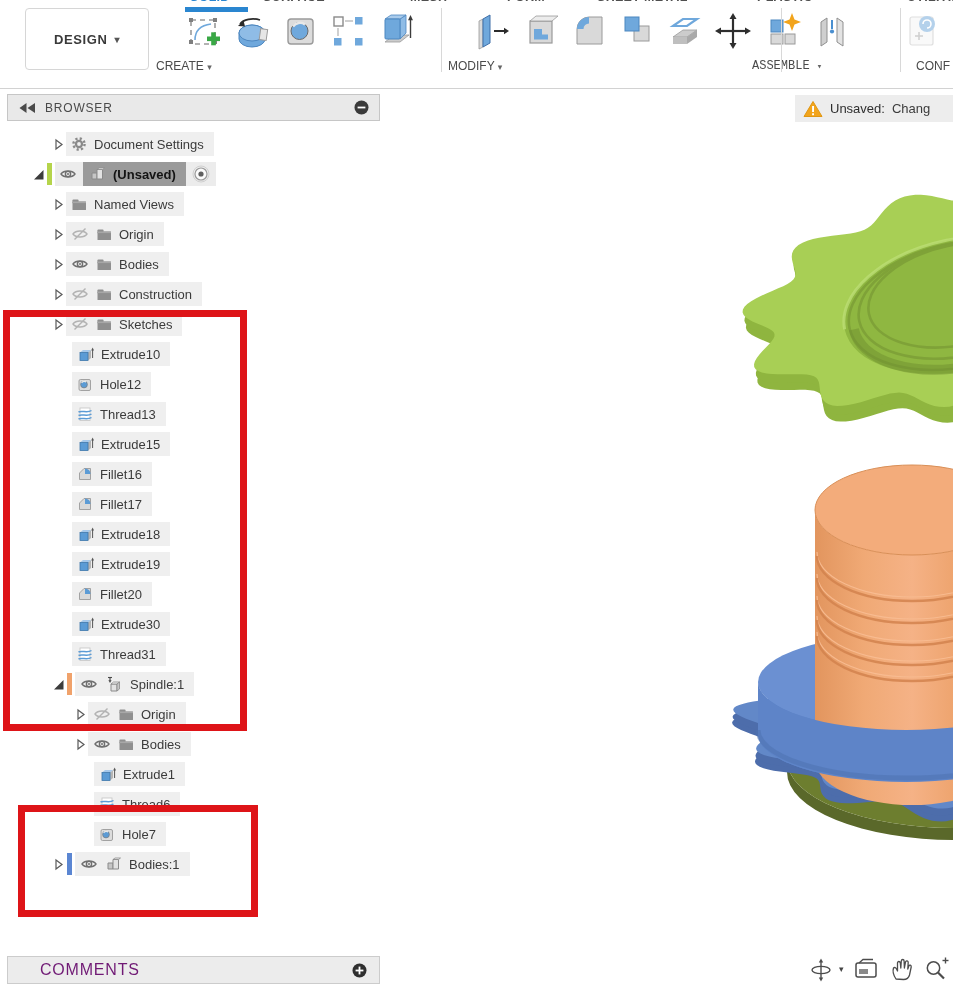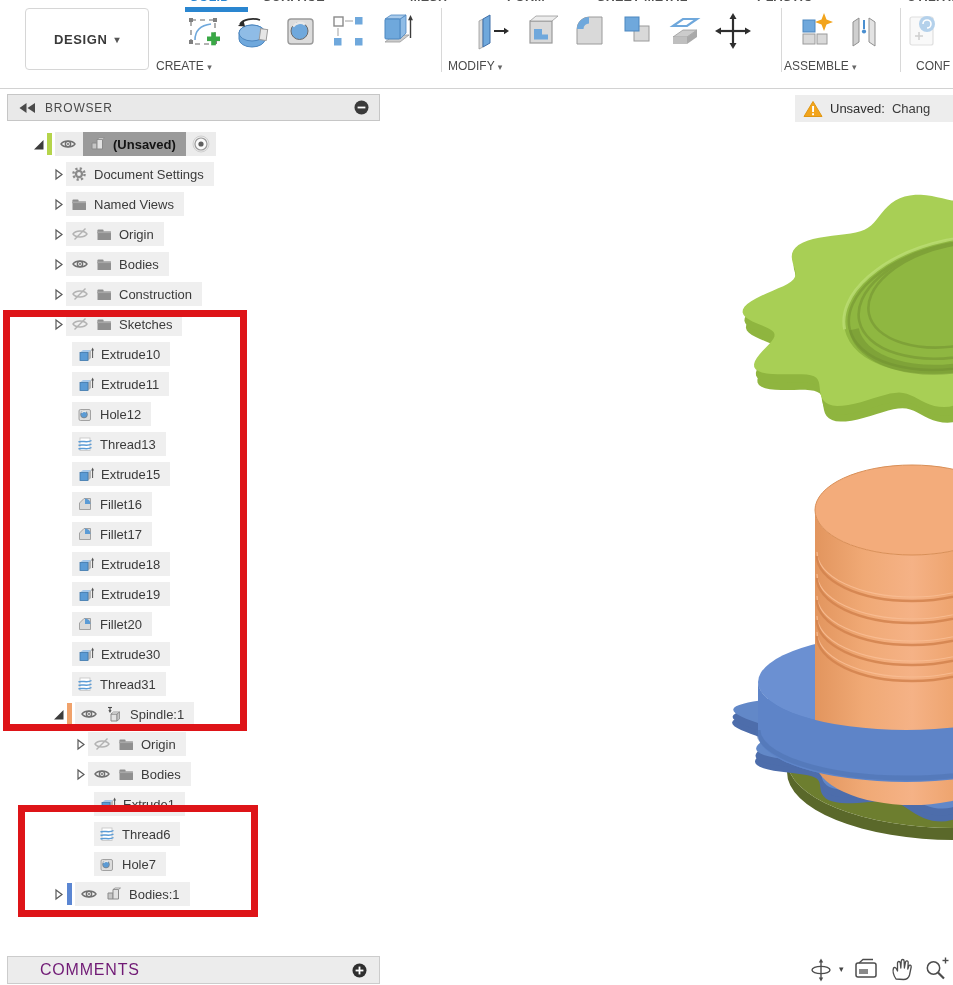--- a/index.html
+++ b/index.html
@@ -226,21 +226,21 @@
                 <line x1="6" y1="20" x2="34" y2="20" stroke="#2e2e2e" stroke-width="2.2"></line>
                 <polygon points="20,2 16.5,8 23.5,8" fill="#2e2e2e"></polygon>
                 <polygon points="20,38 16.5,32 23.5,32" fill="#2e2e2e"></polygon>
                 <polygon points="2,20 8,16.5 8,23.5" fill="#2e2e2e"></polygon>
                 <polygon points="38,20 32,16.5 32,23.5" fill="#2e2e2e"></polygon>
               </svg>
             </div>
           </div>
           <div class="glabel">MODIFY <span class="gcaret">▾</span></div>
         </div>
-        <div class="tgroup" style="left: 784px; width: 112px;">
+        <div class="tgroup" style="left: 752px; width: 112px; font-family: Liberation Mono, monospace;">
           <div class="ticons">
             <div class="tbtn">
               <svg width="40" height="40" viewBox="0 0 40 40">
                 <rect x="7" y="9" width="12" height="12" fill="#6fa8dc" stroke="#4d87c0" stroke-width="1"></rect>
                 <rect x="7" y="23" width="12" height="10" fill="#d9d9d9" stroke="#9a9a9a" stroke-width="1"></rect>
                 <rect x="21" y="23" width="10" height="10" fill="#d9d9d9" stroke="#9a9a9a" stroke-width="1"></rect>
                 <path d="M28,2 L30.5,8.5 L37,11 L30.5,13.5 L28,20 L25.5,13.5 L19,11 L25.5,8.5 Z" fill="#f2a41c"></path>
               </svg>
             </div>
             <div class="tbtn">
@@ -295,20 +295,38 @@
     <span class="minbtn">
       <svg width="15" height="15" viewBox="0 0 15 15">
         <circle cx="7.5" cy="7.5" r="7" fill="#3a3a3a"></circle>
         <rect x="3.6" y="6.6" width="7.8" height="1.8" fill="#fff"></rect>
       </svg>
     </span>
   </div>
 
   <div id="tree">
       <div class="trow">
+        <span style="width: 50px; flex: 0 0 auto;"></span>
+        <span class="tarrow">
+          <svg width="15" height="15" viewBox="0 0 15 15">
+            <polygon points="5,3 11,7.5 5,12" fill="#fdfdfd" stroke="#5a5a5a" stroke-width="1.2"></polygon>
+          </svg>
+        </span>
+        <span class="cbox">
+          <span class="ticon">
+            <svg width="16" height="16" viewBox="0 0 16 16">
+              <circle cx="8" cy="8" r="4.2" fill="#8a8a8a"></circle>
+              <circle cx="8" cy="8" r="5.6" fill="none" stroke="#8a8a8a" stroke-width="2.4" stroke-dasharray="2.2 2.2"></circle>
+              <circle cx="8" cy="8" r="1.9" fill="#efefef"></circle>
+            </svg>
+          </span>
+          <span>Document Settings</span>
+        </span>
+      </div>
+      <div class="trow">
         <span style="width: 30px; flex: 0 0 auto;"></span>
         <span class="tarrow">
           <svg width="15" height="15" viewBox="0 0 15 15">
             <polygon points="3,12.5 12.5,12.5 12.5,3" fill="#3c3c3c"></polygon>
           </svg>
         </span>
         <span class="cbar" style="background: rgb(181, 212, 75);"></span>
         <span class="cbox selbox">
           <span class="eyeb">
             <svg width="18" height="14" viewBox="0 0 18 14">
@@ -338,38 +356,20 @@
       </div>
       <div class="trow">
         <span style="width: 50px; flex: 0 0 auto;"></span>
         <span class="tarrow">
           <svg width="15" height="15" viewBox="0 0 15 15">
             <polygon points="5,3 11,7.5 5,12" fill="#fdfdfd" stroke="#5a5a5a" stroke-width="1.2"></polygon>
           </svg>
         </span>
         <span class="cbox">
           <span class="ticon">
-            <svg width="16" height="16" viewBox="0 0 16 16">
-              <circle cx="8" cy="8" r="4.2" fill="#8a8a8a"></circle>
-              <circle cx="8" cy="8" r="5.6" fill="none" stroke="#8a8a8a" stroke-width="2.4" stroke-dasharray="2.2 2.2"></circle>
-              <circle cx="8" cy="8" r="1.9" fill="#efefef"></circle>
-            </svg>
-          </span>
-          <span>Document Settings</span>
-        </span>
-      </div>
-      <div class="trow">
-        <span style="width: 50px; flex: 0 0 auto;"></span>
-        <span class="tarrow">
-          <svg width="15" height="15" viewBox="0 0 15 15">
-            <polygon points="5,3 11,7.5 5,12" fill="#fdfdfd" stroke="#5a5a5a" stroke-width="1.2"></polygon>
-          </svg>
-        </span>
-        <span class="cbox">
-          <span class="ticon">
             <svg width="16" height="14" viewBox="0 0 16 14">
               <rect x="1.5" y="2.5" width="6" height="4" rx="0.8" fill="#8f8f8f"></rect>
               <rect x="1.5" y="4.5" width="13.5" height="8.5" rx="0.6" fill="#8f8f8f"></rect>
               <rect x="1.5" y="4.5" width="13.5" height="1.6" fill="#a8a8a8"></rect>
             </svg>
           </span>
           <span>Named Views</span>
         </span>
       </div>
       <div class="trow">
@@ -476,36 +476,20 @@
           <span class="ticon">
             <svg width="17" height="15" viewBox="0 0 17 15">
               <polygon points="11,13.5 14,11 14,3 11,5.5" fill="#b5b5b5"></polygon>
               <polygon points="3,5.5 6,3 14,3 11,5.5" fill="#a6c8ea"></polygon>
               <rect x="3" y="5.5" width="8" height="8" fill="#5b9bd5" stroke="#3e77ab" stroke-width="0.8"></rect>
               <line x1="15.6" y1="11" x2="15.6" y2="2.5" stroke="#555" stroke-width="1"></line>
               <polygon points="15.6,0.5 14.2,3.4 17,3.4" fill="#555"></polygon>
             </svg>
           </span>
           <span>Extrude10</span>
-        </span>
-      </div>
-      <div class="trow">
-        <span style="width: 56px; flex: 0 0 auto;"></span>
-        <span class="tarrow"></span>
-        <span class="cbox">
-          <span class="ticon">
-            <svg width="17" height="15" viewBox="0 0 17 15">
-              <polygon points="11,13.5 14,11 14,3 11,5.5" fill="#b5b5b5"></polygon>
-              <polygon points="3,5.5 6,3 14,3 11,5.5" fill="#a6c8ea"></polygon>
-              <rect x="3" y="5.5" width="8" height="8" fill="#5b9bd5" stroke="#3e77ab" stroke-width="0.8"></rect>
-              <line x1="15.6" y1="11" x2="15.6" y2="2.5" stroke="#555" stroke-width="1"></line>
-              <polygon points="15.6,0.5 14.2,3.4 17,3.4" fill="#555"></polygon>
-            </svg>
-          </span>
-          <span>Extrude11</span>
         </span>
       </div>
       <div class="trow">
         <span style="width: 56px; flex: 0 0 auto;"></span>
         <span class="tarrow"></span>
         <span class="cbox">
           <span class="ticon">
             <svg width="16" height="16" viewBox="0 0 16 16">
               <rect x="2" y="3.5" width="11.5" height="11" rx="1.5" fill="#dcdcdc" stroke="#9a9a9a" stroke-width="0.9"></rect>
               <circle cx="7" cy="8.5" r="3.4" fill="#5b9bd5" stroke="#7a7a7a" stroke-width="0.7"></circle>

